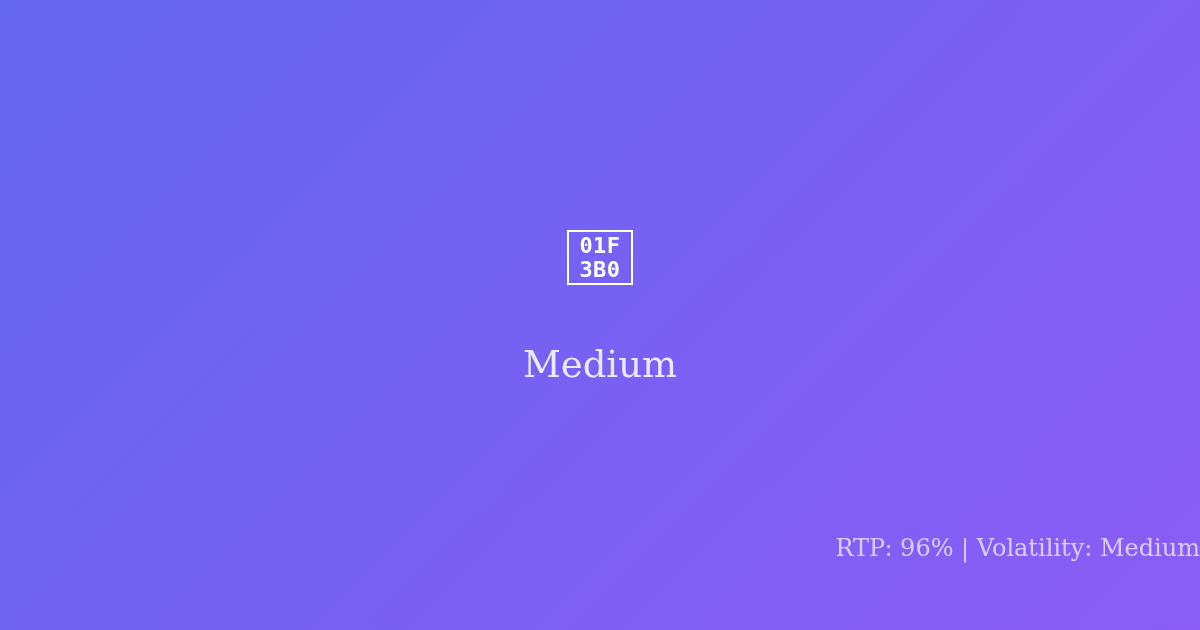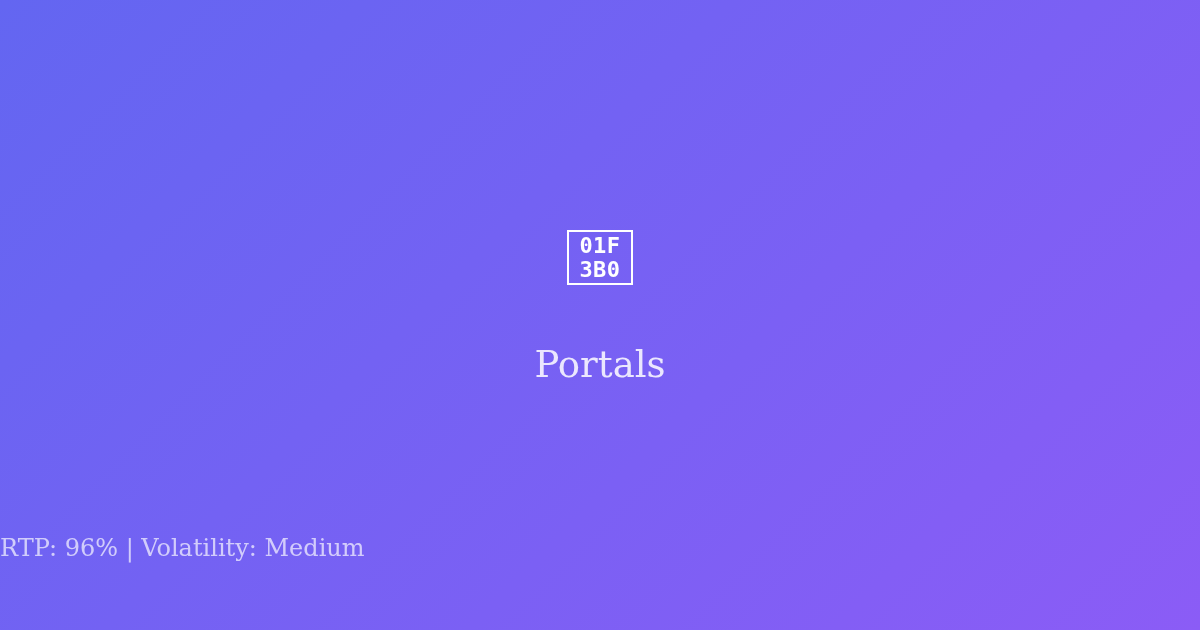--- a/index.html
+++ b/index.html
@@ -79,21 +79,21 @@
     margin-top: 58px;
     white-space: nowrap;
   }
 
   
   .og-footer {
     position: absolute;
     left: 0;
     right: 0;
     bottom: 67px;
-    text-align: left;
+    text-align: right;
     margin-top: 15px;
   }
 
   .og-meta {
     font-family: "DejaVu Serif", "Liberation Serif", serif;
     font-size: 24px;
     font-weight: 400;
     line-height: 1.2;
     color: rgba(255, 255, 255, 0.68);
     white-space: nowrap;
@@ -107,19 +107,19 @@
   <div class="title-row">
 
     <span class="tofu-glyph">
       <span class="tofu-line">01F</span>
       <span class="tofu-line">3B0</span>
     </span>
 
 
   </div>
 
-  <div class="og-subtitle">Portals</div>
+  <div class="og-subtitle">Medium</div>
 
   <div class="og-footer">
     <div class="og-meta">RTP: 96% | Volatility: Medium</div>
   </div>
 
 </div>
 
 </body></html>

